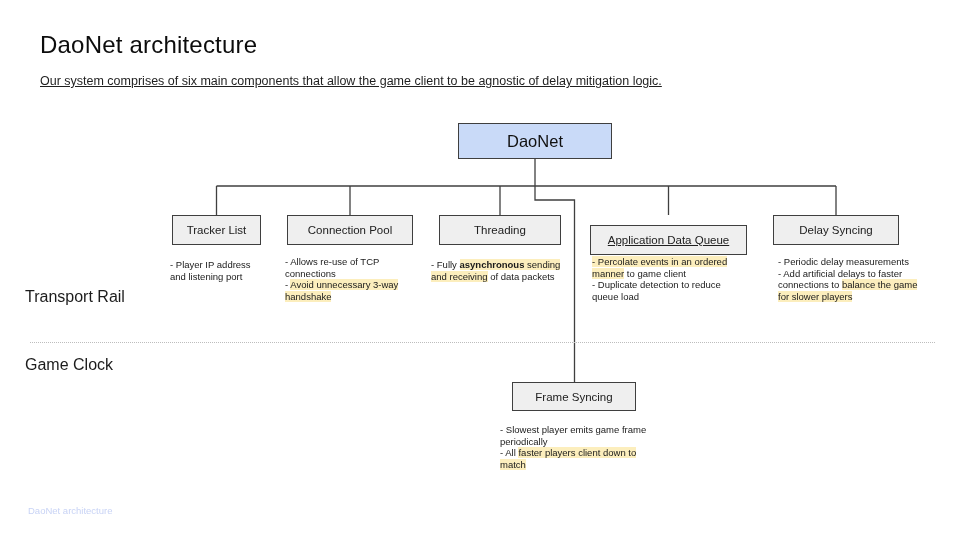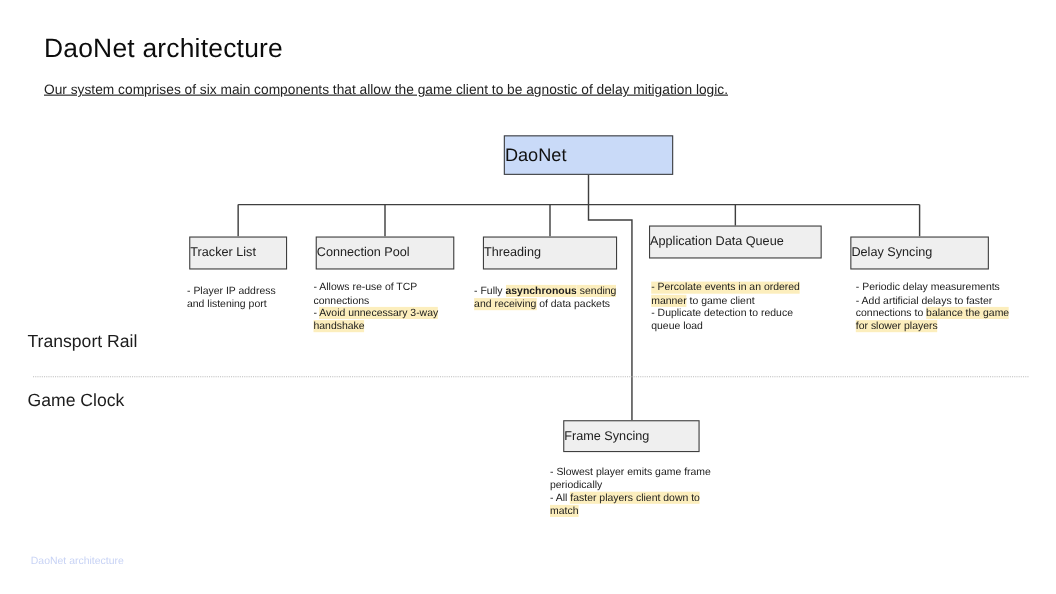--- a/index.html
+++ b/index.html
@@ -15,45 +15,45 @@
   body{
     width:960px;height:540px;position:relative;background:#ffffff;overflow:hidden;
     font-family:"Liberation Sans", sans-serif;color:#141414;
   }
   .abs{position:absolute;}
   .title{left:40px;top:31px;font-size:24px;letter-spacing:.2px;color:#0c0c0c;}
   .subtitle{left:40px;top:74px;font-size:12.5px;color:#1f1f1f;text-decoration:underline;}
   svg.connectors{left:0;top:0;pointer-events:none;}
   .node{
     position:absolute;box-sizing:border-box;background:var(--node-fill);
-    border:1px solid var(--node-border);display:flex;align-items:center;justify-content:flex-start;
+    border:1px solid var(--node-border);display:flex;align-items:center;justify-content:center;
     font-size:11.5px;color:#202020;
   }
   .rootnode{
     left:458px;top:123px;width:154px;height:36px;background:var(--root-fill);
     border:1.5px solid var(--node-border);font-size:16.5px;color:#111;
   }
   #box-tracker{left:172px;top:215px;width:89px;height:30px;}
   #box-pool{left:287px;top:215px;width:126px;height:30px;}
   #box-threading{left:439px;top:215px;width:122px;height:30px;}
-  #box-adq{left:590px;top:205px;width:157px;height:30px;}
+  #box-adq{left:590px;top:225px;width:157px;height:30px;text-decoration:underline;}
   #box-delay{left:773px;top:215px;width:126px;height:30px;}
   #box-frame{left:512px;top:382px;width:124px;height:29px;}
   .notes{position:absolute;font-size:9.5px;line-height:11.6px;color:#1a1a1a;}
   .notes .line{white-space:pre;}
   .notes .hl{background:var(--highlight);}
   .notes .b{font-weight:bold;margin-top:28px;}
   #notes-tracker{left:170px;top:259px;}
   #notes-pool{left:285px;top:256px;}
   #notes-threading{left:431px;top:259px;}
   #notes-adq{left:592px;top:256px;}
   #notes-delay{left:778px;top:256px;}
   #notes-frame{left:500px;top:424px;}
   .rail-label{left:25px;font-size:16px;color:#1c1c1c;}
-  #rail-transport{top:302px;}
+  #rail-transport{top:288px;}
   #rail-gameclock{top:356px;}
   .divider{left:30px;top:342px;width:905px;height:0;border-top:1.6px dotted var(--divider);}
   .footer{left:28px;top:505px;font-size:9.5px;color:var(--footer-text);}
 </style>
 </head>
 <body>
 
 <div class="abs title">DaoNet architecture</div>
 <div class="abs subtitle">Our system comprises of six main components that allow the game client to be agnostic of delay mitigation logic.</div>
 

